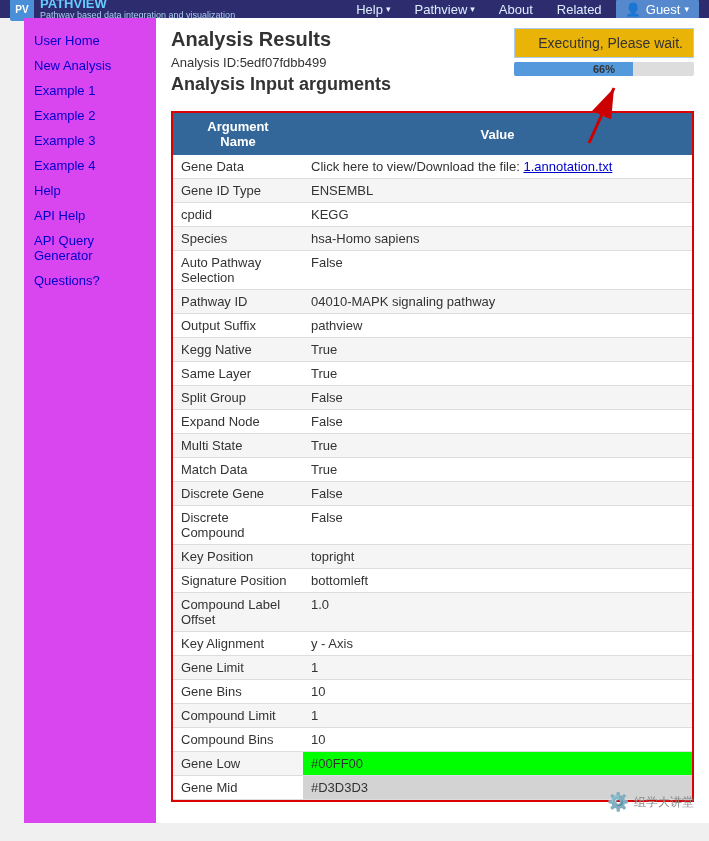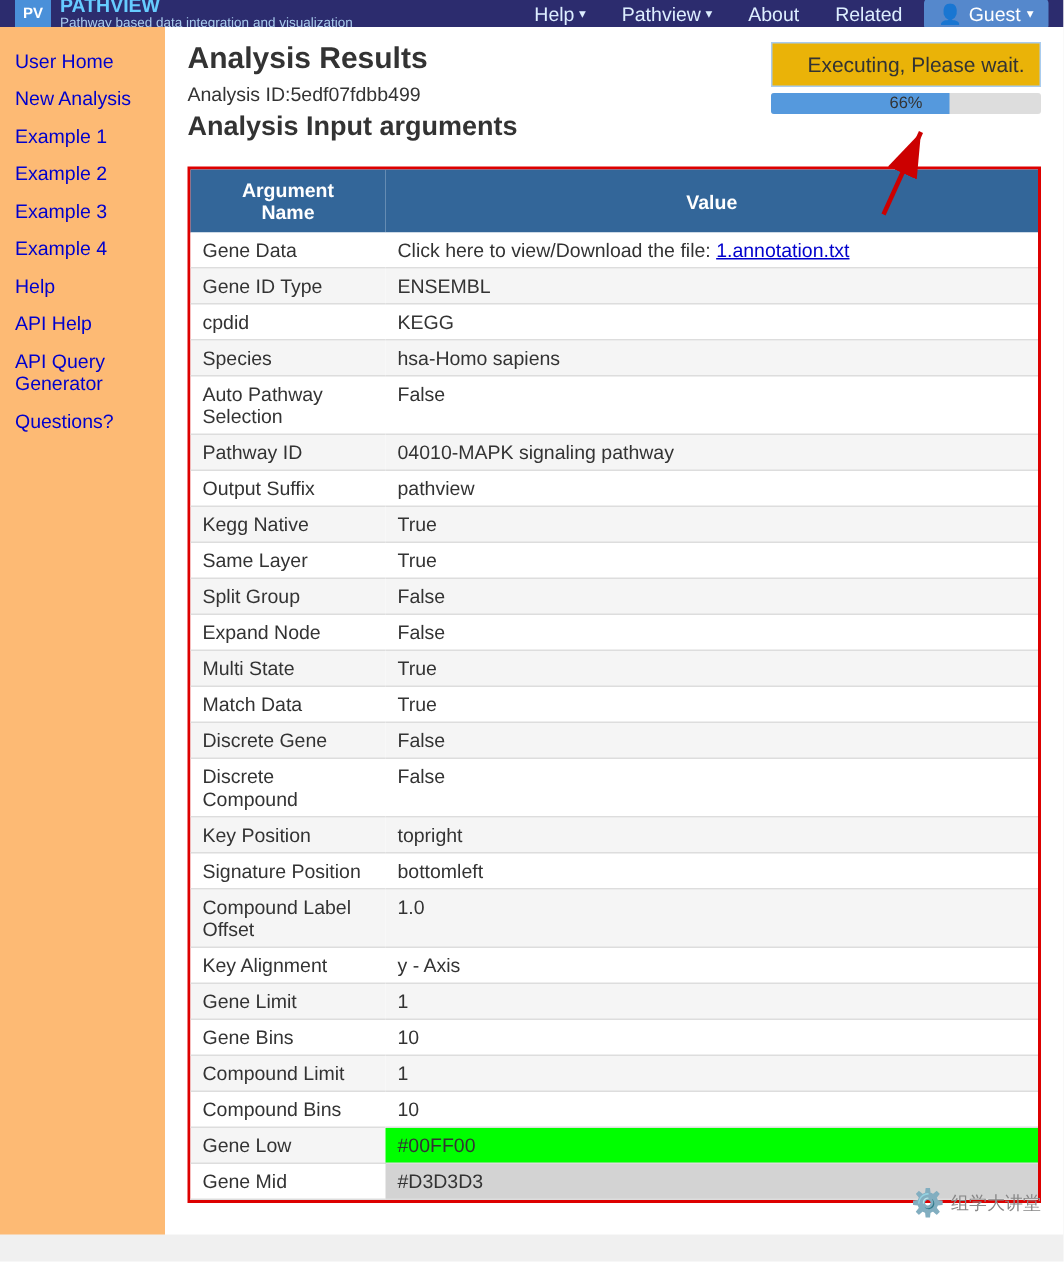--- a/index.html
+++ b/index.html
@@ -72,24 +72,25 @@
     .caret { font-size: 9px; }
 
     
     .main-layout {
       display: flex;
       min-height: calc(841px - 36px);
     }
 
     
     .sidebar {
-      width: 110px;
-      background: #fdba74;
+      width: 132px;
+      background: #d946ef;
       padding: 10px 0;
       flex-shrink: 0;
+      margin-left: 24px;
     }
     .sidebar-item {
       padding: 5px 10px;
       color: #0000cc;
       font-size: 13px;
       cursor: pointer;
       text-decoration: none;
       display: block;
     }
 
@@ -145,21 +146,21 @@
       height: 100%;
     }
     .progress-label {
       position: absolute;
       top: 0; left: 0; right: 0; bottom: 0;
       display: flex;
       align-items: center;
       justify-content: center;
       font-size: 11px;
       color: #333;
-      font-weight: normal;
+      font-weight: bold;
     }
 
     
     .arrow-indicator {
       position: absolute;
       top: 60px;
       right: 90px;
       color: #cc0000;
       font-size: 36px;
       transform: rotate(0deg);

